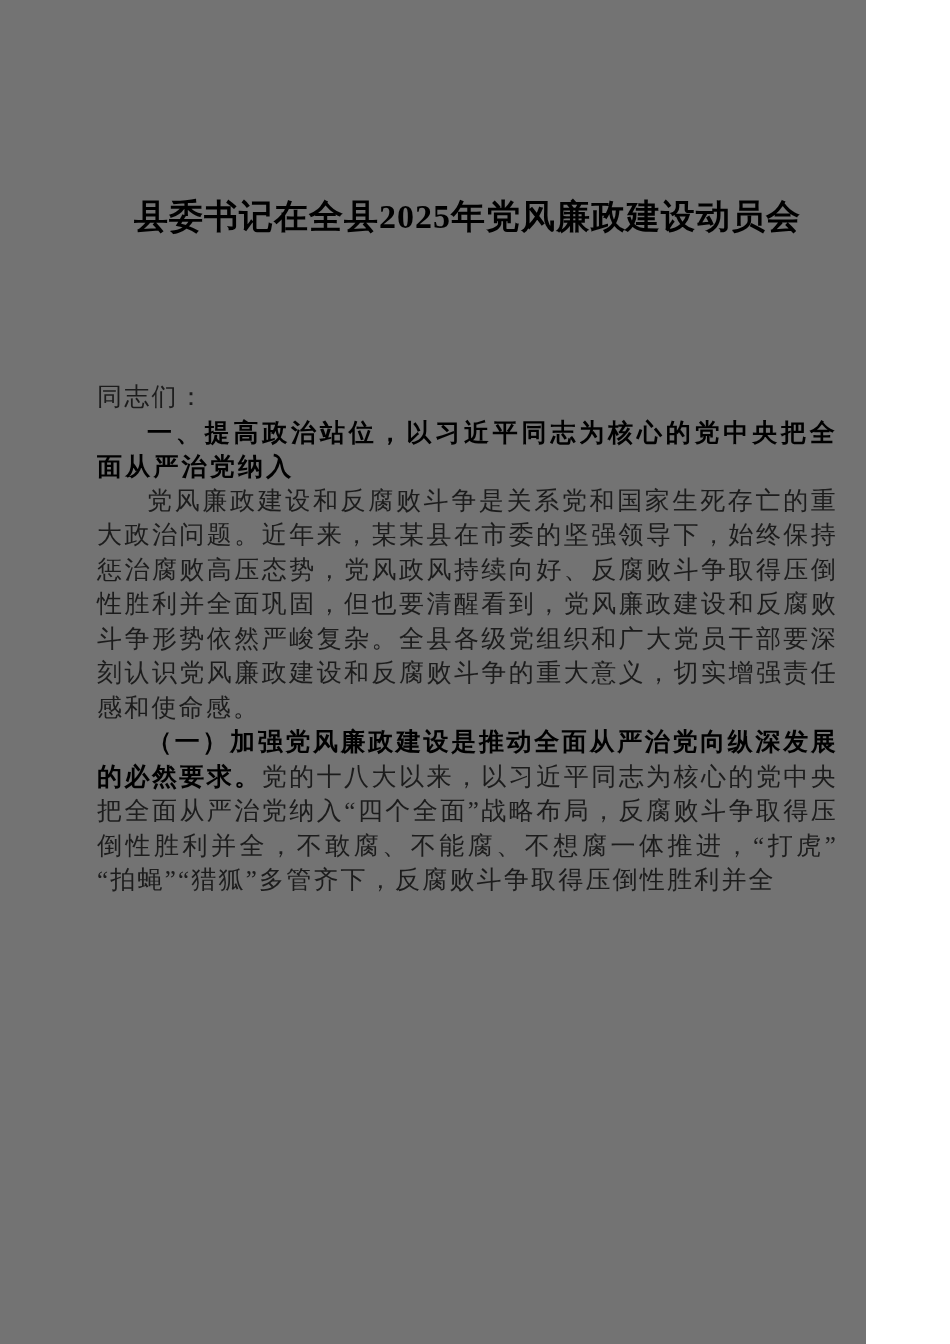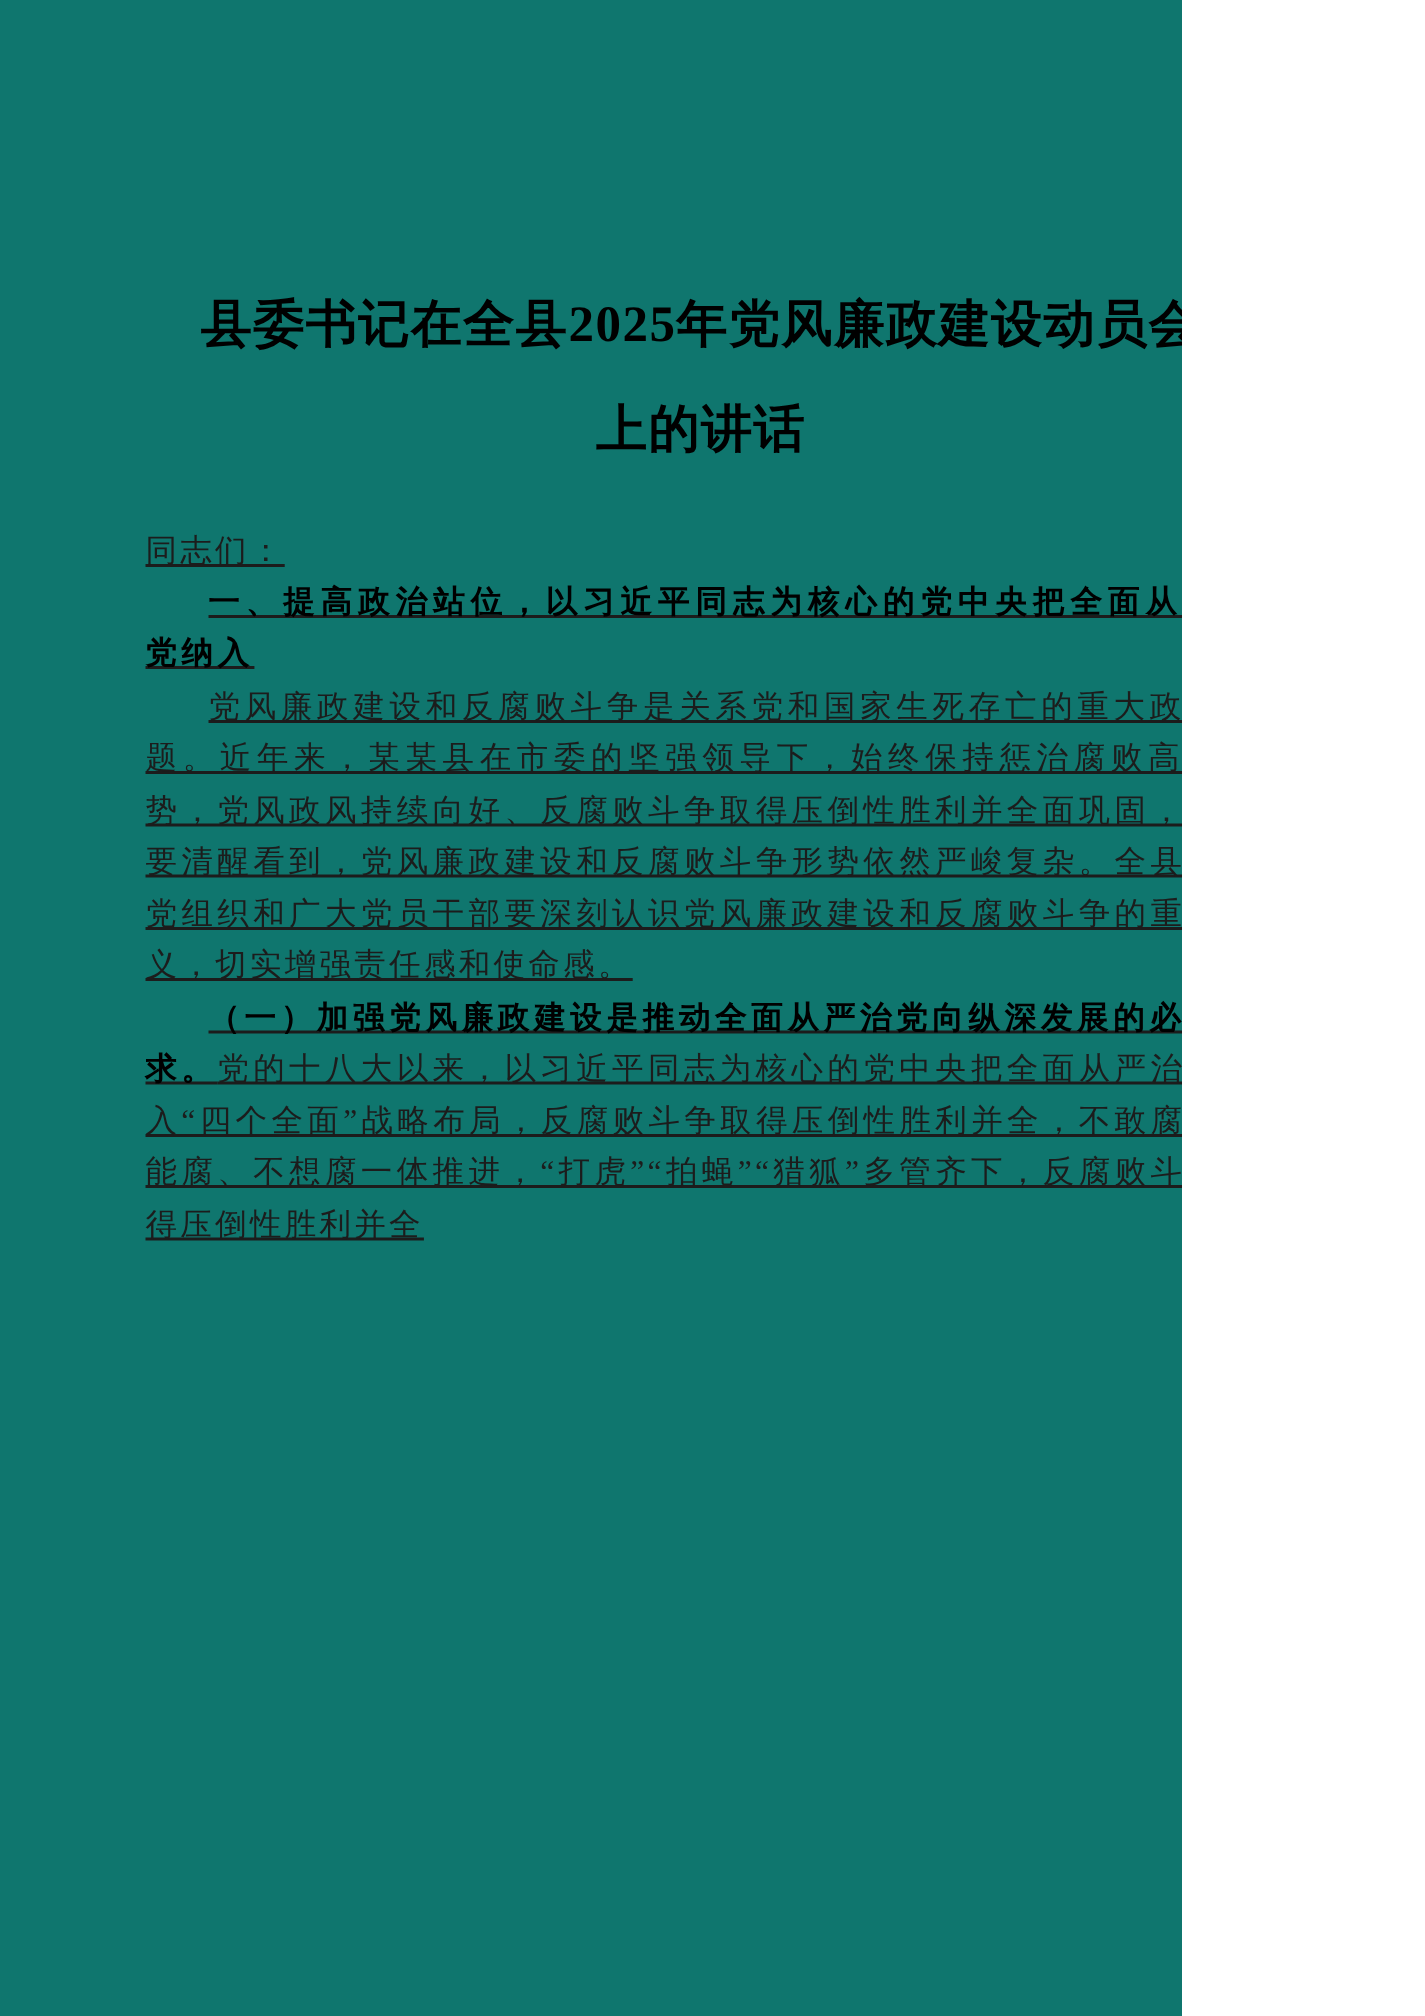--- a/index.html
+++ b/index.html
@@ -1,50 +1,49 @@
 <!DOCTYPE html>
 <html lang="zh"><head>
 <meta charset="utf-8">
 <style>
   html, body { margin: 0; padding: 0; background: #ffffff; }
   .page {
     position: relative;
-    width: 788px;
+    width: 866px;
     height: 1344px;
-    background: #0f766e;
+    background: #737373;
     overflow: hidden;
     font-family: "Liberation Serif", serif;
   }
   .doc-title {
     position: absolute;
     top: 182px;
     left: 97px;
     width: 741px;
     margin: 0;
     text-align: center;
     color: #000000;
     font-family: "Liberation Serif", serif;
     font-weight: 700;
     font-size: 34px;
     line-height: 70px;
     letter-spacing: 1px;
   }
   .doc-title .title-line { display: block; }
   .doc-content {
     position: absolute;
-    top: 350px;
+    top: 380px;
     left: 97px;
     width: 741px;
     color: #1c1c1c;
     font-family: "Liberation Serif", serif;
-    font-size: 21px;
+    font-size: 25px;
     line-height: 34.5px;
     letter-spacing: 2.2px;
     text-align: justify;
-    text-decoration: underline;
   }
   .doc-content p {
     margin: 0;
     padding: 0;
     text-indent: 2em;
   }
   .doc-content p.salutation { text-indent: 0; }
   .doc-content p.heading1 {
     font-family: "Liberation Sans", sans-serif;
     font-weight: 700;
@@ -55,21 +54,20 @@
     font-weight: 700;
     color: #000000;
   }
 </style>
 </head>
 <body>
 
 <div class="page">
   <h1 class="doc-title">
     <span class="title-line">县委书记在全县2025年党风廉政建设动员会</span>
-    <span class="title-line">上的讲话</span>
   </h1>
   <div class="doc-content" id="doc-content">
       <p class="salutation">同志们：</p>
       <p class="heading1">一、提高政治站位，以习近平同志为核心的党中央把全面从严治党纳入</p>
       <p class="body">党风廉政建设和反腐败斗争是关系党和国家生死存亡的重大政治问题。近年来，某某县在市委的坚强领导下，始终保持惩治腐败高压态势，党风政风持续向好、反腐败斗争取得压倒性胜利并全面巩固，但也要清醒看到，党风廉政建设和反腐败斗争形势依然严峻复杂。全县各级党组织和广大党员干部要深刻认识党风廉政建设和反腐败斗争的重大意义，切实增强责任感和使命感。</p>
       <p class="body-lead-bold"><span class="lead">（一）加强党风廉政建设是推动全面从严治党向纵深发展的必然要求。</span><span>党的十八大以来，以习近平同志为核心的党中央把全面从严治党纳入“四个全面”战略布局，反腐败斗争取得压倒性胜利并全，不敢腐、不能腐、不想腐一体推进，“打虎”“拍蝇”“猎狐”多管齐下，反腐败斗争取得压倒性胜利并全</span></p>
     </div>
 </div>
 
 </body></html>

